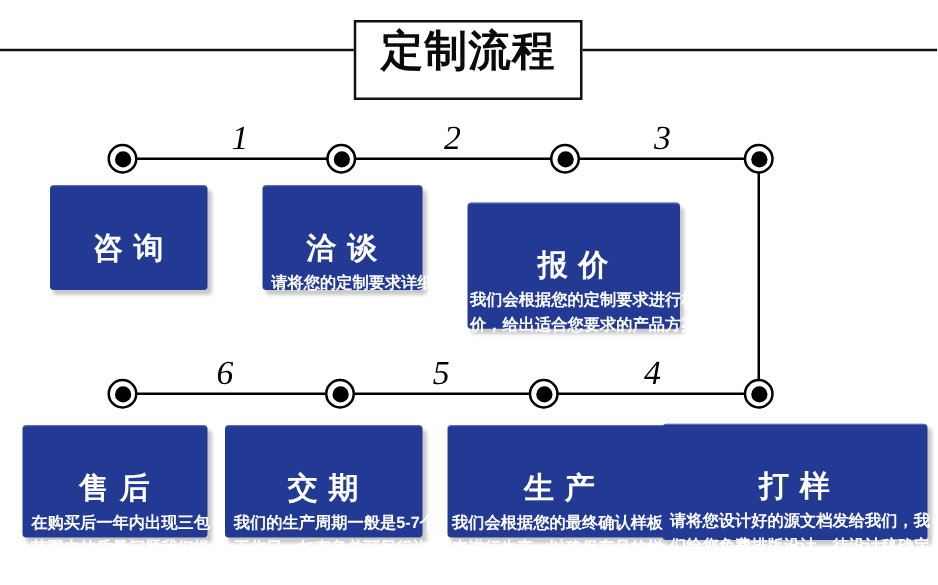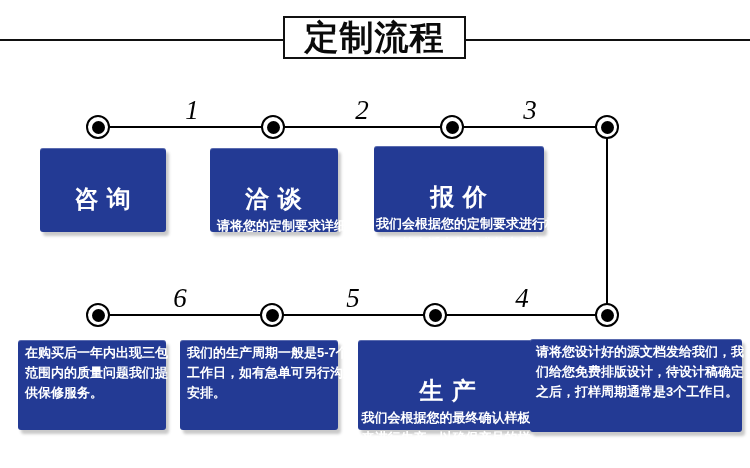--- a/index.html
+++ b/index.html
@@ -2,23 +2,23 @@
 <html><head>
 <meta charset="utf-8">
 <style>
   html, body { margin: 0; padding: 0; background: #ffffff; }
   body { width: 750px; height: 468px; font-family: "Liberation Sans", sans-serif; }
   .canvas { position: relative; width: 750px; height: 468px; background: #ffffff; overflow: hidden; }
 
   
   .title-rule { position: absolute; left: 0; top: 39px; width: 750px; height: 2px; background: #111111; }
   .title-box {
-    position: absolute; left: 283px; top: 16px; width: 183px; height: 43px;
+    position: absolute; left: 283px; top: 16px; width: 183px; height: 64px;
     background: #ffffff; border: 2px solid #111111; box-sizing: border-box;
-    display: flex; align-items: center; justify-content: center;
+    display: flex; align-items: flex-start; justify-content: center;
   }
   .title-box span { font-size: 34px; font-weight: 900; color: #0a0a0a; letter-spacing: 1px; }
 
   
   .hline { position: absolute; height: 2px; background: #000000; }
   .vline { position: absolute; width: 2px; background: #000000; }
   .top-connector { left: 98px; top: 126px; width: 509px; }
   .bottom-connector { left: 98px; top: 314px; width: 509px; }
   .right-drop { left: 606px; top: 126px; height: 190px; }
 
@@ -48,21 +48,21 @@
     text-align: center; font-weight: bold; font-size: 24px;
     padding-top: 24px; line-height: 1.15; letter-spacing: 1px; margin-top: 13px;
   }
   .box-desc {
     font-weight: bold; font-size: 13px; line-height: 1.55;
     white-space: pre; padding: 3px 4px 0 7px;
   }
   .b-consult  { left: 40px;  top: 148px; width: 126px; height: 84px; }
   .b-consult .box-desc { font-size: 12.5px; }
   .b-negotiate{ left: 210px; top: 148px; width: 128px; height: 84px; }
-  .b-quote    { left: 374px; top: 146px; width: 170px; height: 86px; }
+  .b-quote    { left: 374px; top: 162px; width: 170px; height: 101px; }
   .b-quote .box-desc { padding-left: 2px; padding-right: 4px; }
   .b-aftersale{ left: 18px;  top: 340px; width: 148px; height: 90px; }
   .b-delivery { left: 180px; top: 340px; width: 158px; height: 90px; }
   .b-produce  { left: 358px; top: 340px; width: 180px; height: 90px; align-items: center; }
   .b-produce .box-desc { padding-left: 0; }
   .b-sample   { left: 530px; top: 339px; width: 212px; height: 93px; }
   .b-sample .box-desc { padding-left: 6px; }
 </style>
 </head>
 <body>
@@ -103,34 +103,37 @@
     <div class="box-desc">请将您的定制要求详细
 的告知我们的客服人员</div>
   </div>
   <div class="step-box b-quote">
     <div class="box-title">报  价</div>
     <div class="box-desc">我们会根据您的定制要求进行核
 价，给出适合您要求的产品方案</div>
   </div>
 
   <div class="step-box b-aftersale">
+    <div class="box-title">售  后</div>
     <div class="box-desc">在购买后一年内出现三包
 范围内的质量问题我们提
 供保修服务。</div>
   </div>
   <div class="step-box b-delivery">
+    <div class="box-title">交  期</div>
     <div class="box-desc">我们的生产周期一般是5-7个
 工作日，如有急单可另行沟通
 安排。</div>
   </div>
   <div class="step-box b-produce">
     <div class="box-title">生  产</div>
     <div class="box-desc">我们会根据您的最终确认样板
 来进行生产，以确保产品的样
 式及质量符合您的要求。</div>
   </div>
   <div class="step-box b-sample">
+    <div class="box-title">打  样</div>
     <div class="box-desc">请将您设计好的源文档发给我们，我
 们给您免费排版设计，待设计稿确定
 之后，打样周期通常是3个工作日。</div>
   </div>
 
 </div>
 
 </body></html>

